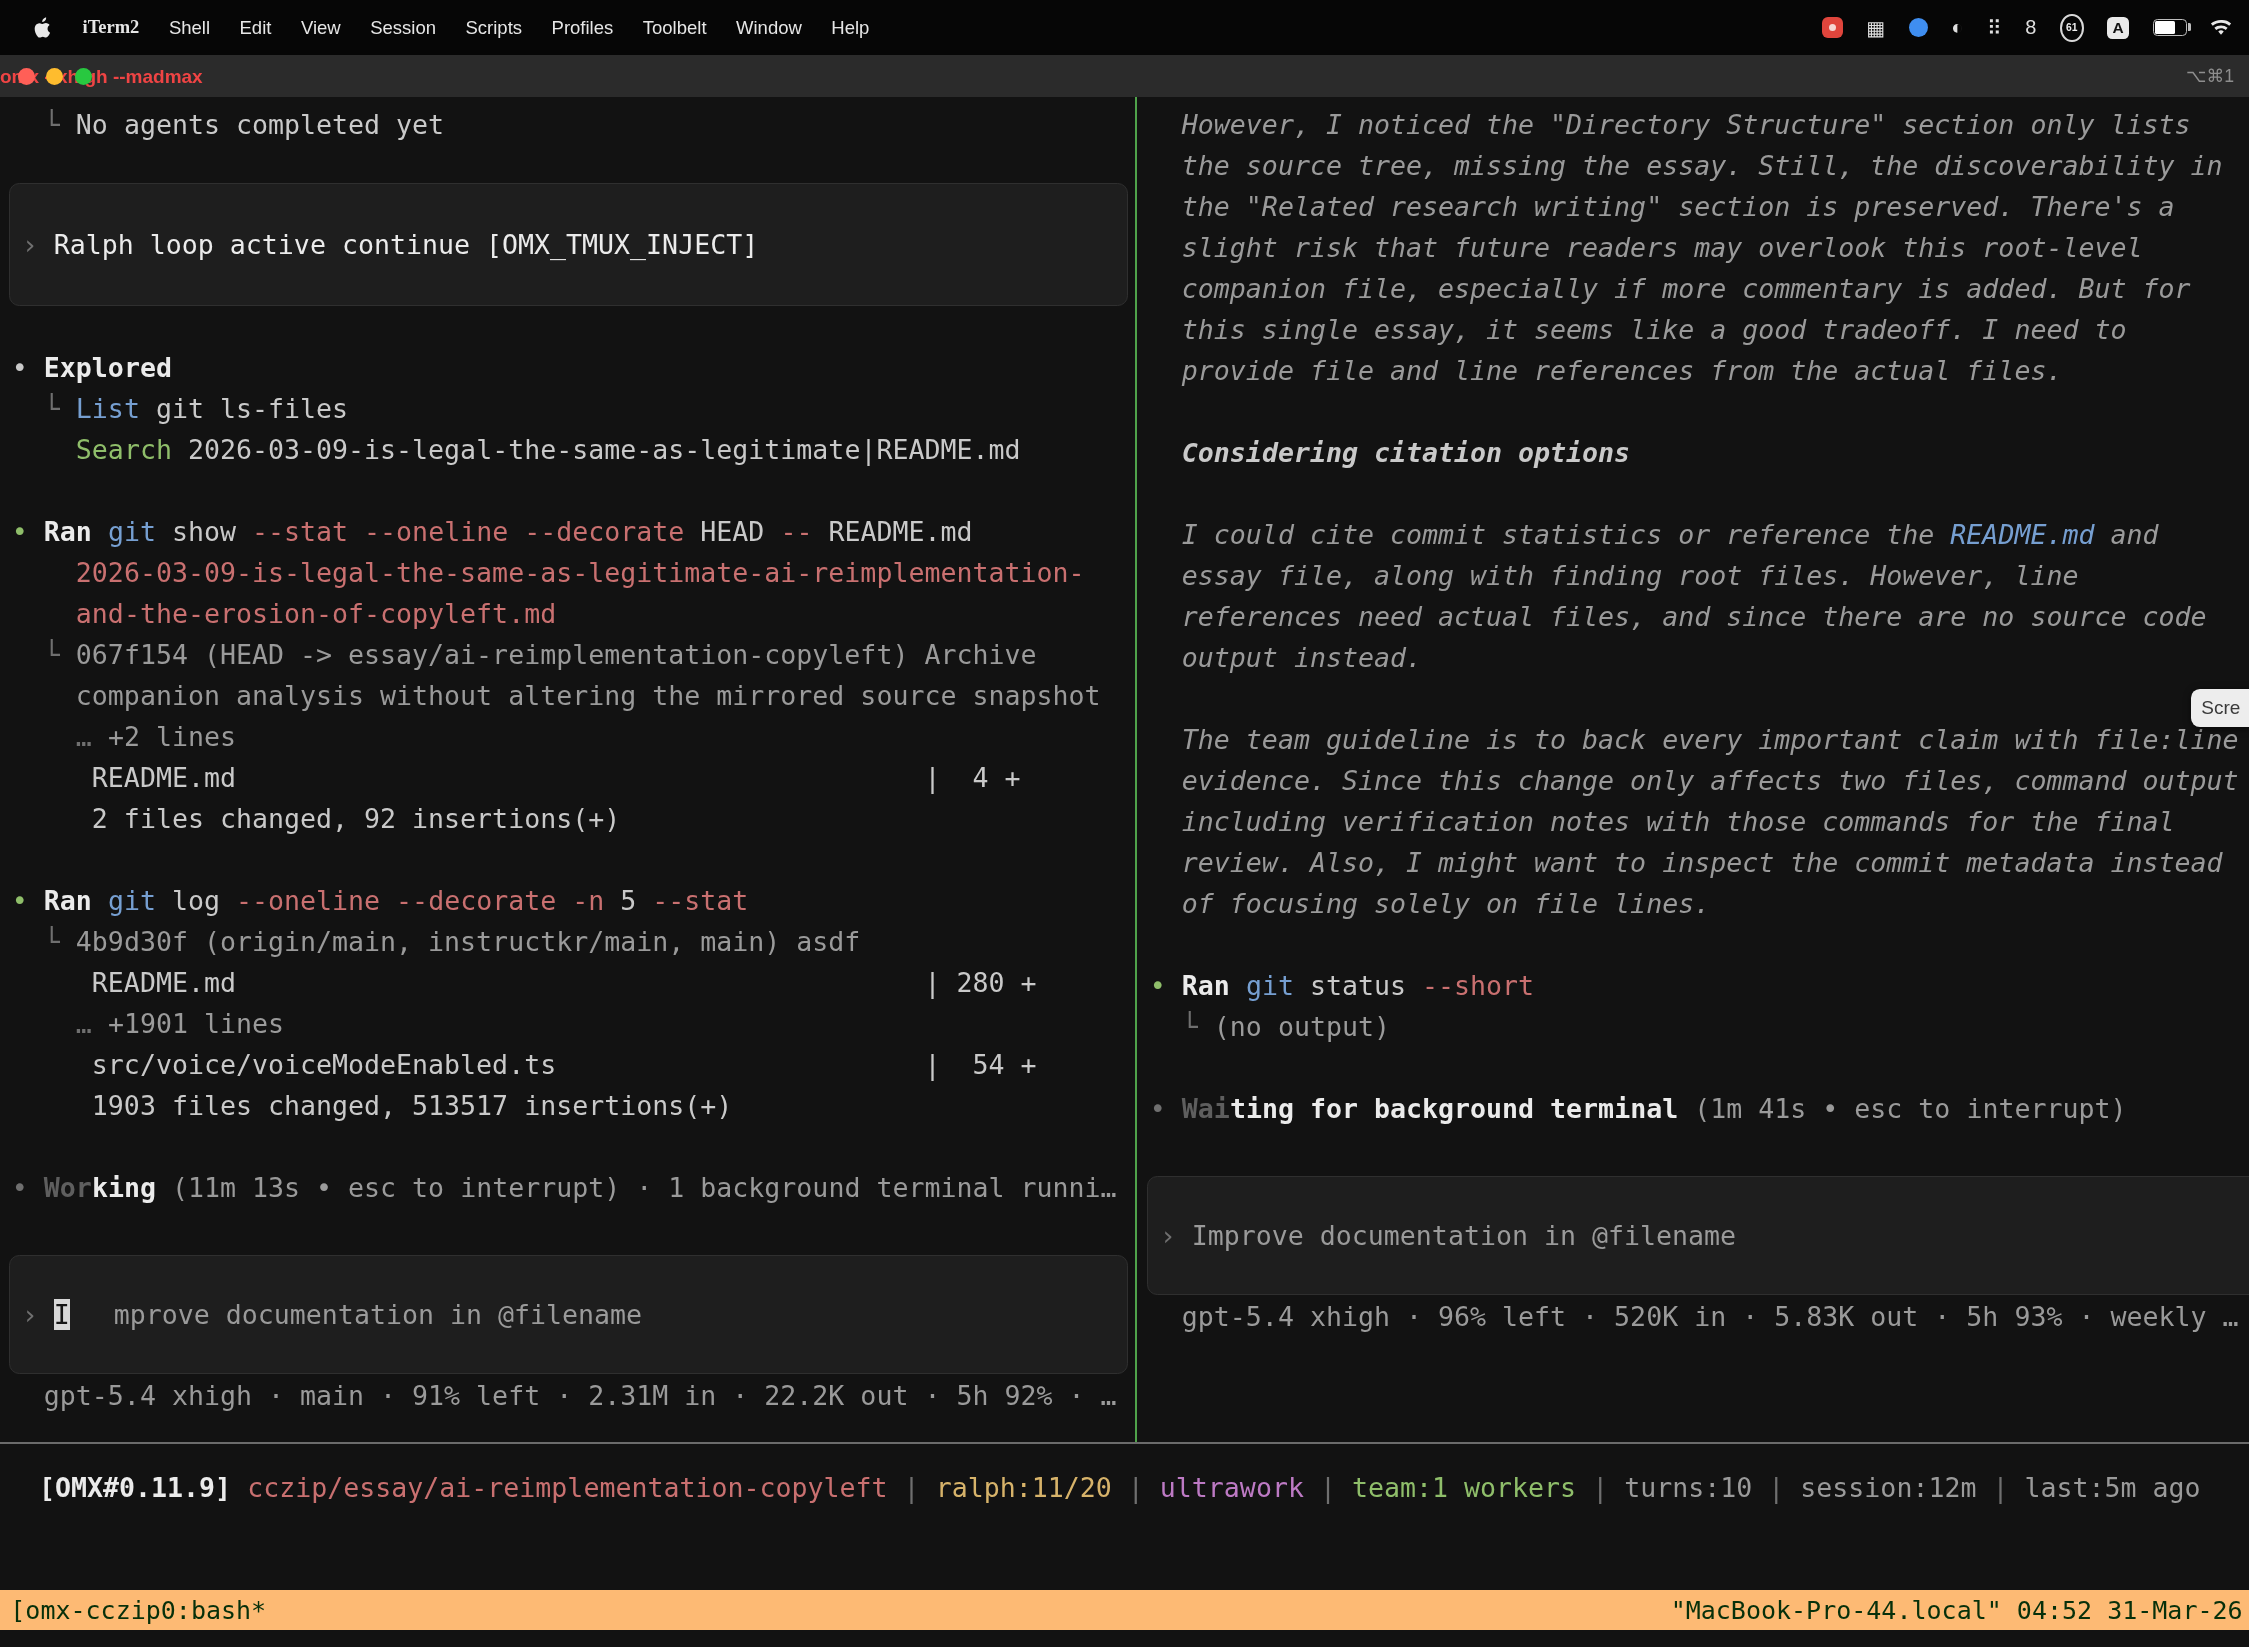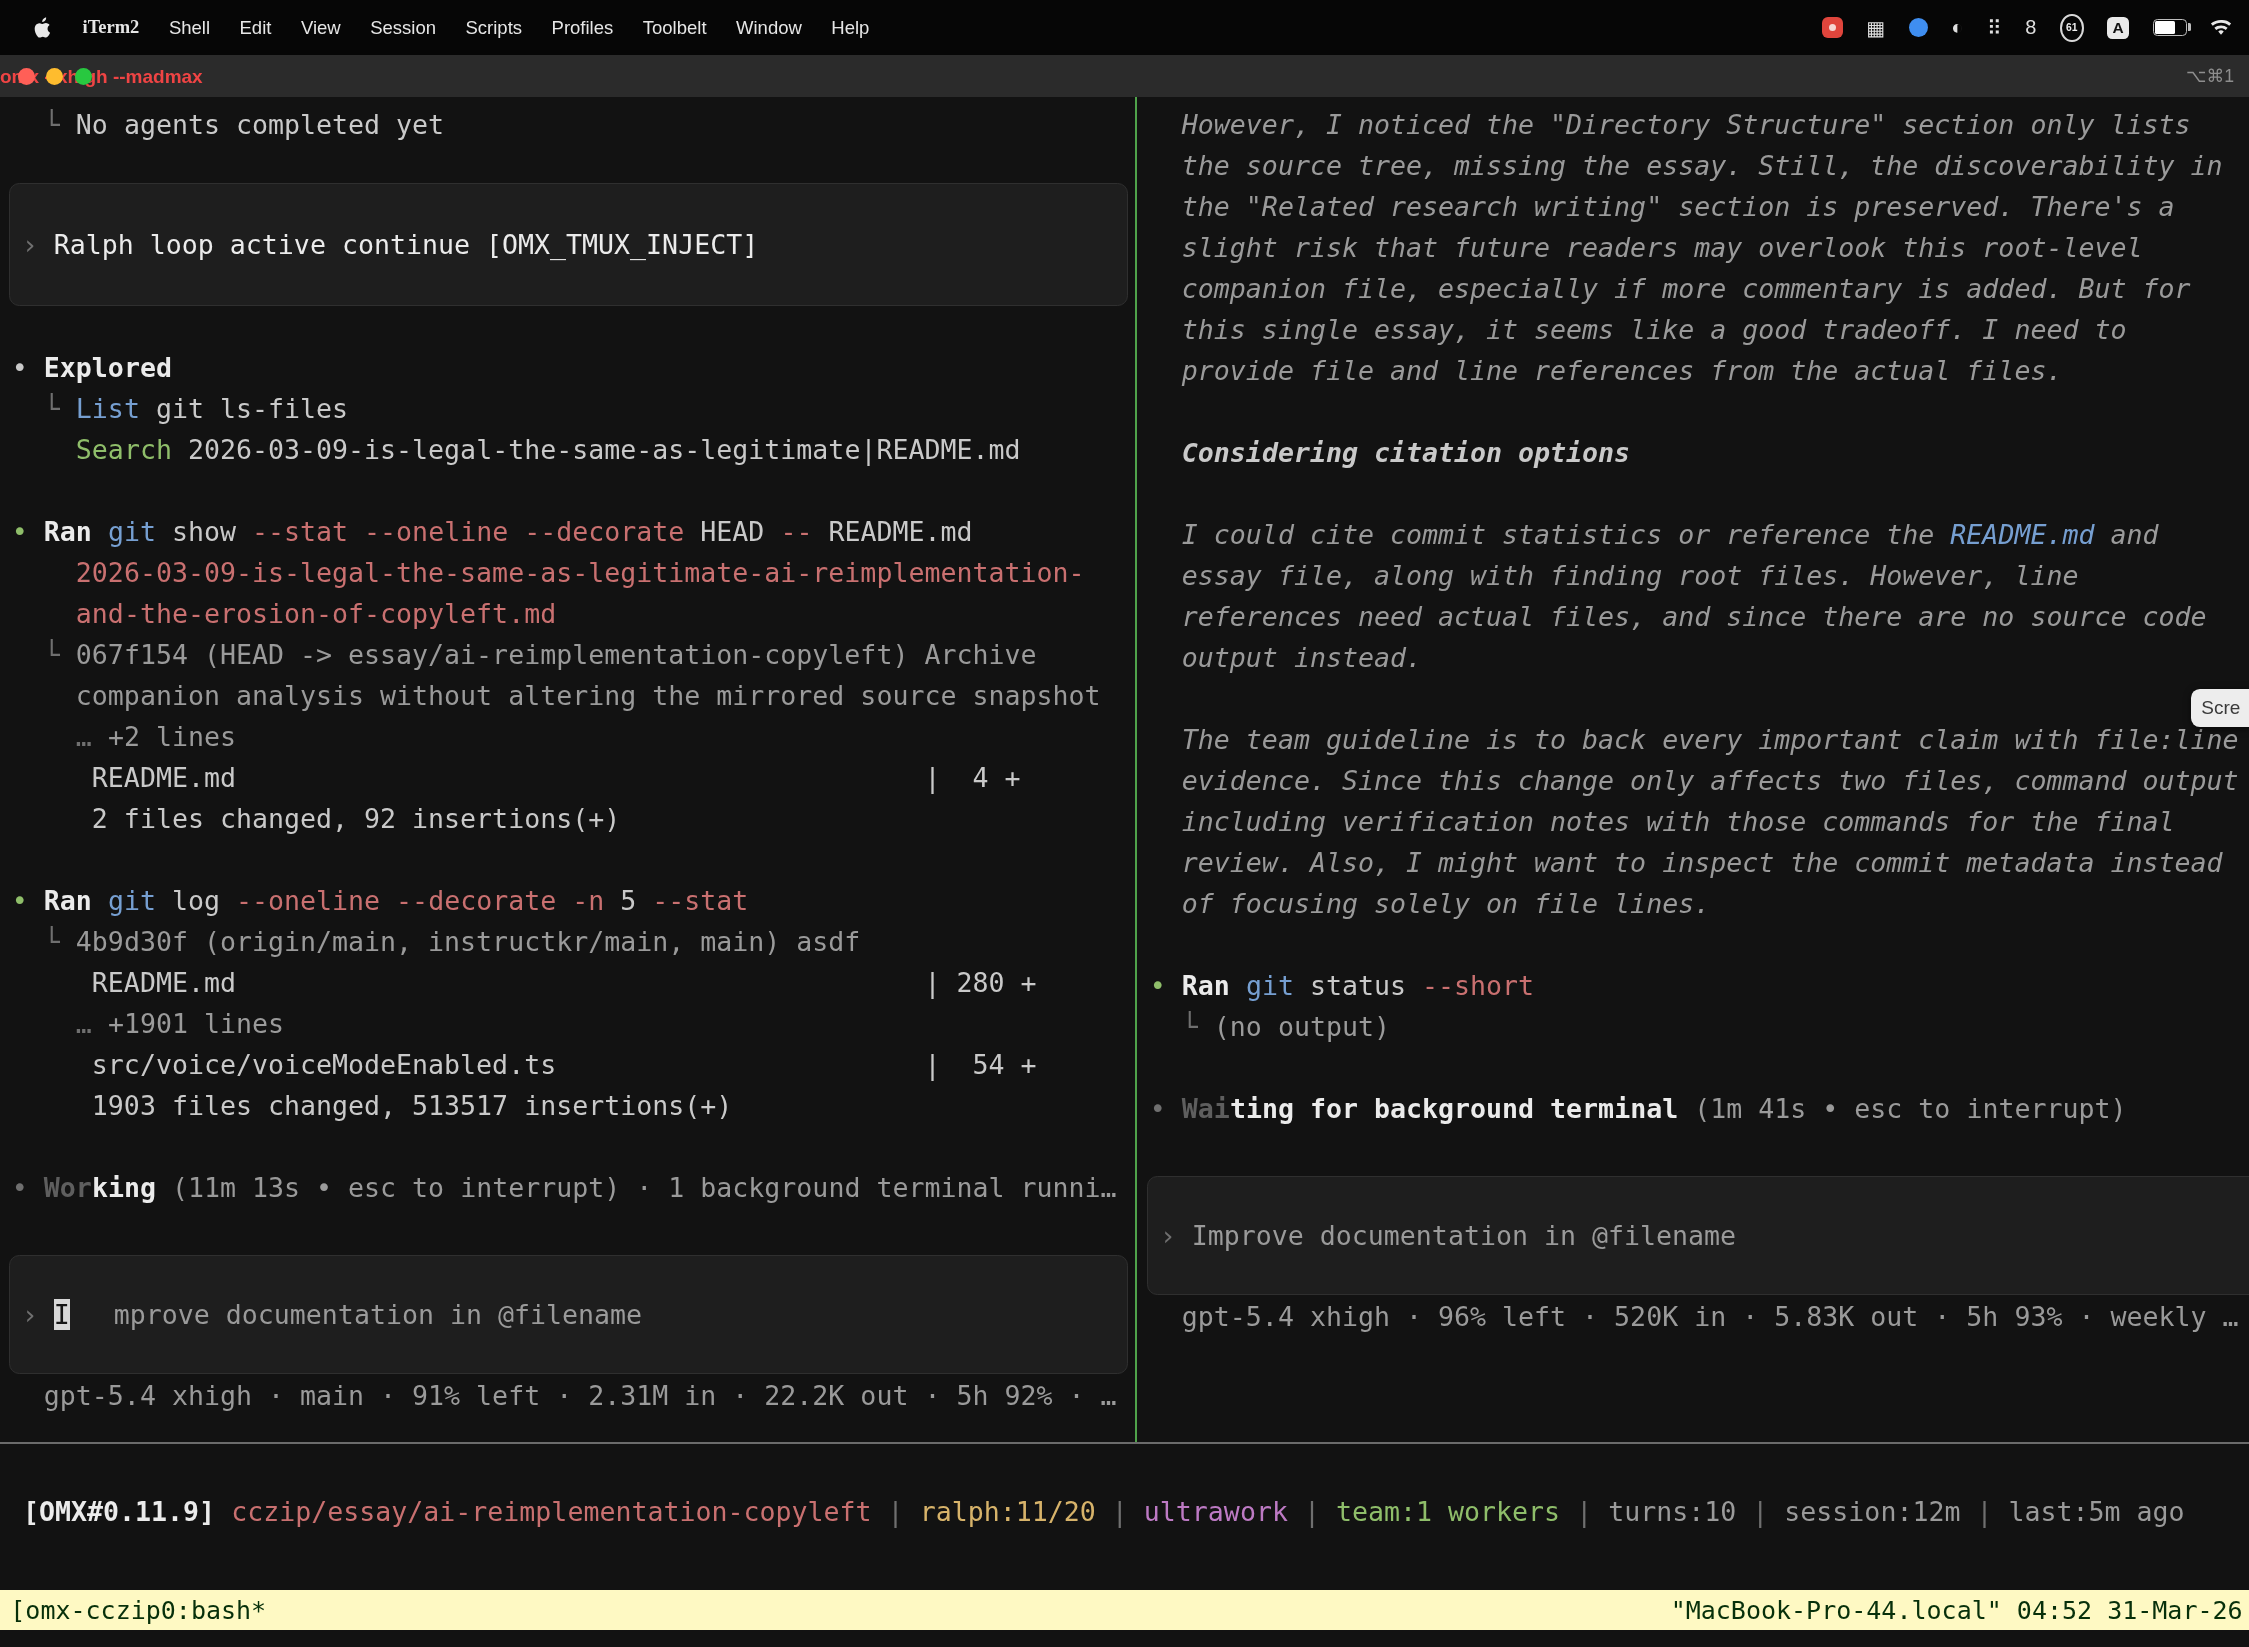--- a/index.html
+++ b/index.html
@@ -46,24 +46,24 @@
   .tline{height:41px;line-height:41px;white-space:pre;color:#c9c9c9;}
   .cursor{background:#d8d8d8;color:#161616;}
   .box{background:#1e1e1e;border:0.7px solid #2f2f2f;border-radius:10.3px;display:flex;
        align-items:center;box-sizing:border-box;padding-left:5.9px;}
   .box .tlines{padding-left:5.9px;}
   .inject{height:123px;margin:38px 7.4px 0 8.9px;}
   .inputbox{height:119px;margin:47px 7.4px 0 8.9px;}
   .pane.right .inputbox{margin-right:0;border-radius:10.3px 0 0 10.3px;}
   .pane-status{margin-top:0.7px;}
   .hrule{position:absolute;top:1345px;left:0;right:0;height:1.5px;background:#6b6b6b;}
-  .omx-line{position:absolute;top:1370px;left:0;right:0;padding-left:23px;margin-top:24px;}
-
-  
-  .tmuxbar{position:absolute;top:1493px;left:0;right:0;height:40px;background:#fef9c3;
+  .omx-line{position:absolute;top:1370px;left:16px;right:0;padding-left:23px;}
+
+  
+  .tmuxbar{position:absolute;top:1493px;left:0;right:0;height:40px;background:#fdba74;
            color:#07300a;display:flex;align-items:center;justify-content:space-between;
            font-size:25px;padding:0 7.4px 0 10.3px;box-sizing:border-box;white-space:pre;}
 
   
   .overlaybtn{position:absolute;top:689px;right:0;height:38px;width:59px;background:#ededed;
               color:#3a3a3a;border-radius:8.9px 0 0 8.9px;font-family:"Liberation Sans",sans-serif;
               font-size:19px;display:flex;align-items:center;padding-left:10.3px;box-sizing:border-box;
               overflow:hidden;white-space:nowrap;box-shadow:0 1.5px 7.4px rgba(0,0,0,.55);}
 </style>
 </head>

